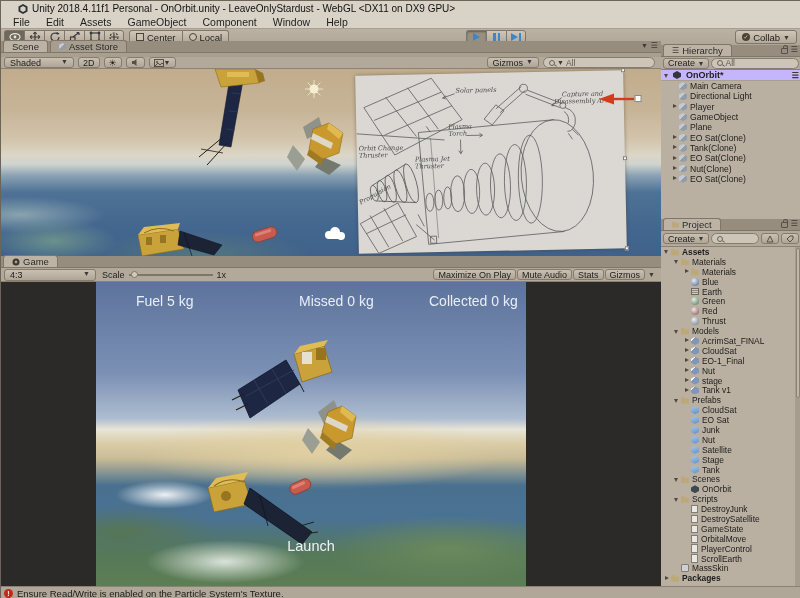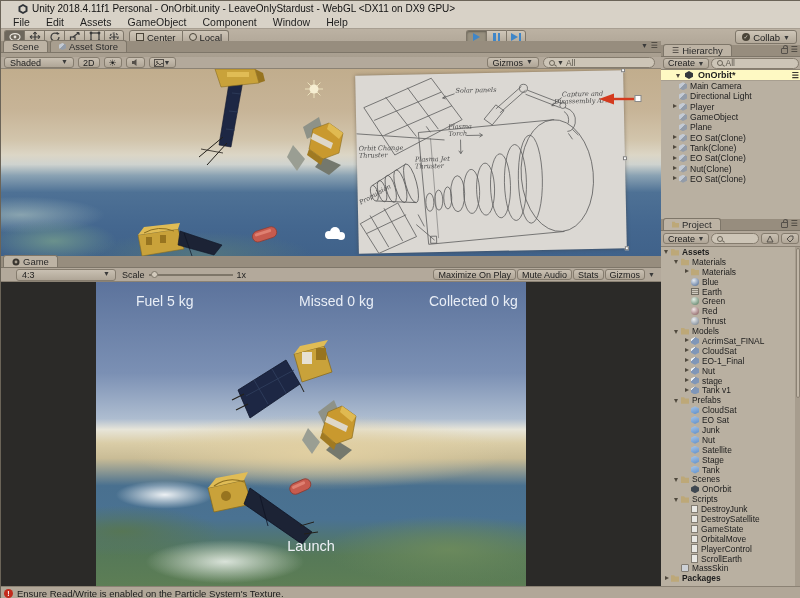--- a/index.html
+++ b/index.html
@@ -84,21 +84,21 @@
   .rightcol { position:absolute; left:660px; top:44px; width:140px; height:541px; background:#b9b0a1; border-left:1px solid #7e7669; }
   .h-tabbar { left:660px; top:44px; width:140px; height:12px; }
   .h-ctrl { left:660px; top:56px; width:140px; height:13px; padding:0 2px; gap:2px; }
   .h-content { position:absolute; left:660px; top:69px; width:140px; height:149px; background:#b9b0a1; overflow:hidden; }
   .p-tabbar { left:660px; top:218px; width:140px; height:12px; }
   .p-ctrl { left:660px; top:230px; width:140px; height:16px; padding:0 2px; gap:2px; }
   .p-content { position:absolute; left:660px; top:246px; width:140px; height:339px; background:#b9b0a1; overflow:hidden; }
   .tabspacer { flex:1; }
   .tabicons { display:flex; align-items:center; gap:3px; margin-right:3px; margin-bottom:2px; }
 
-  .scenehead { display:flex; align-items:center; height:11px; padding-left:14px; background:#fef9c3; border-bottom:1px solid #a89f90; font-size:9px; font-weight:bold; gap:2px; }
+  .scenehead { display:flex; align-items:center; height:11px; padding-left:2px; background:#c4b5fd; border-bottom:1px solid #a89f90; font-size:9px; font-weight:bold; gap:2px; }
   .trow { display:flex; align-items:center; height:10.3px; font-size:8.6px; white-space:nowrap; }
   .p-content .trow { height:9.9px; font-size:8.4px; }
   .tl { color:#1c1c1c; } .tl.b { font-weight:bold; }
   .tw { width:8px; flex:none; display:inline-block; position:relative; height:8px; }
   .tw.r::after { content:""; position:absolute; left:2px; top:1.5px; border-left:4px solid #50493e; border-top:2.8px solid transparent; border-bottom:2.8px solid transparent; }
   .tw.d::after { content:""; position:absolute; left:1px; top:2.5px; border-top:4px solid #50493e; border-left:2.8px solid transparent; border-right:2.8px solid transparent; }
   .ic { width:8px; height:8px; flex:none; display:inline-block; margin-right:3px; }
   .ic-folder { background:#bda878; clip-path:polygon(0 12%,40% 12%,50% 28%,100% 28%,100% 94%,0 94%); }
   .ic-cube { background:linear-gradient(135deg,#c3cad4 45%,#939ca9 45%); clip-path:polygon(50% 0,100% 25%,100% 75%,50% 100%,0 75%,0 25%); }
   .ic-unity { background:#33373d; clip-path:polygon(50% 0,100% 28%,100% 72%,50% 100%,0 72%,0 28%); }
@@ -415,21 +415,21 @@
   <div class="tabbar game-tabbar">
     <span class="tab active">
         <svg width="8" height="8" viewBox="0 0 8 8">
           <circle cx="4" cy="4" r="3.5" fill="#3a3630"></circle>
           <circle cx="4" cy="4" r="1.4" fill="#a89e8f"></circle>
         </svg>
         <span>Game</span>
       </span>
   </div>
   <div class="ctrlbar game-ctrl">
-    <span class="drop" style="width:100px; height:12px;margin-left:12px;">
+    <span class="drop" style="width:92px; height:12px;">
         <span>4:3</span>
         <span class="gap"></span>
         <span class="caret">▼</span>
       </span>
     <span style="margin-left:6px;">Scale</span>
     <span style="position:relative; width:84px; height:12px; margin-left:4px;">
       <span style="position:absolute; left:0; right:0; top:5.5px; height:1.5px; background:#7e7669;"></span>
       <span style="position:absolute; left:2px; top:2px; width:7px; height:7px; border-radius:50%; background:#d3cabc; border:1px solid #7e7669;"></span>
     </span>
     <span style="margin-left:4px;">1x</span>

